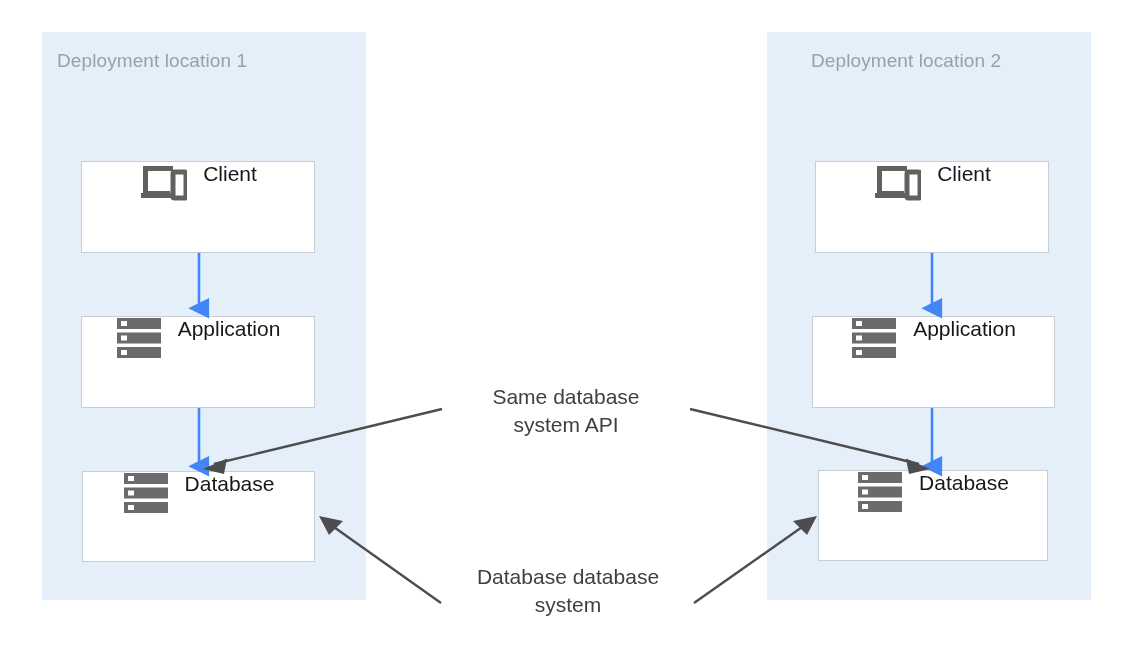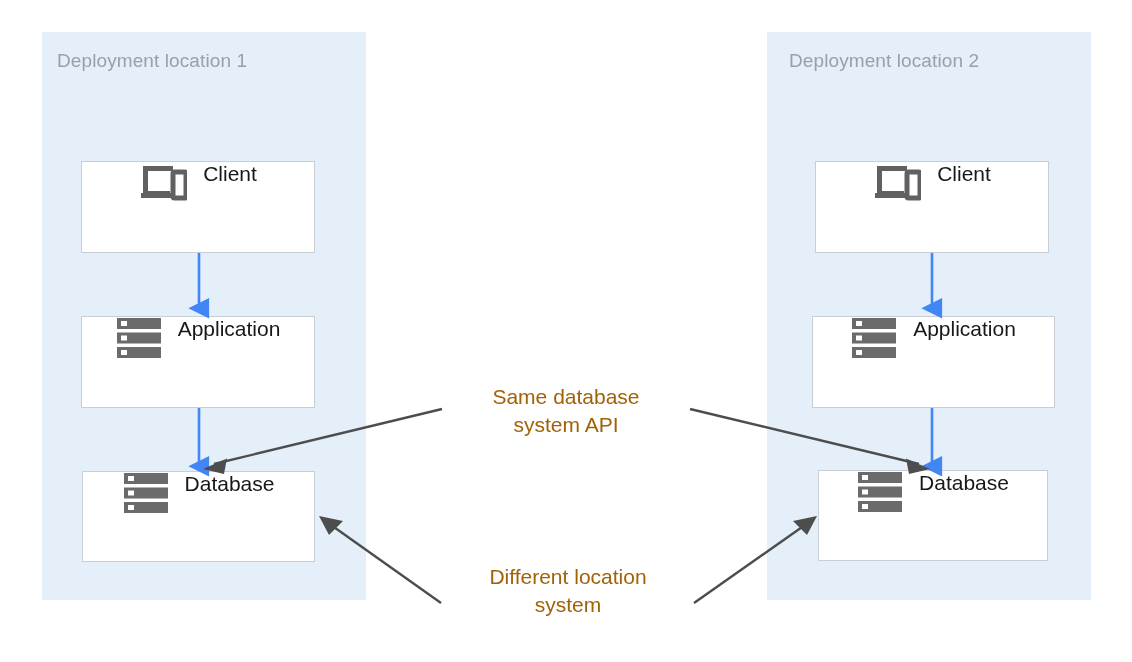--- a/index.html
+++ b/index.html
@@ -45,21 +45,21 @@
     color: #17181a;
     white-space: nowrap;
   }
   .icon {
     display: block;
     flex: 0 0 auto;
   }
   .annotation {
     position: absolute;
     font-size: 21px;
-    color: #a16207;
+    color: #404040;
     text-align: center;
     line-height: 1.32;
     white-space: pre-line;
   }
   svg.overlay {
     position: absolute;
     left: 0;
     top: 0;
     width: 1132px;
     height: 662px;
@@ -107,21 +107,21 @@
         <rect x="1" y="15.5" width="44" height="11" fill="#6b6b6b"></rect>
         <rect x="5" y="18.5" width="6" height="5" fill="#ffffff"></rect>
         <rect x="1" y="30" width="44" height="11" fill="#6b6b6b"></rect>
         <rect x="5" y="33" width="6" height="5" fill="#ffffff"></rect>
       </svg>
     </span>
     <span class="node-label">Database</span>
   </div>
 
   <div class="zone" style="left:767px; top:32px; width:324px; height:568px;"></div>
-  <div class="zone-label" style="left:789px; top:50px;">Deployment location 2</div>
+  <div class="zone-label" style="left:811px; top:50px;">Deployment location 2</div>
 
   <div class="node" style="left:815px; top:161px; width:234px; height:92px;">
     <span class="icon">
       <svg width="48" height="40" viewBox="0 0 48 40" aria-hidden="true">
         <path fill="#616161" d="M4 4 h30 v5 H9 v20 h22 v5 H4 Z"></path>
         <rect x="2" y="31" width="30" height="5" fill="#616161"></rect>
         <rect x="34" y="10" width="13" height="26" rx="1.5" fill="none" stroke="#616161" stroke-width="5"></rect>
       </svg>
     </span>
     <span class="node-label">Client</span>
@@ -191,16 +191,16 @@
     </g>
     <g>
       <line x1="694" y1="603" x2="805" y2="525" stroke="#4d4d4d" stroke-width="2.4"></line>
       <path d="M817,516 L793,521 L807,535 Z" fill="#4d4d4d"></path>
     </g>
   </svg>
 
   <div class="annotation" style="left:452px; top:383px; width:228px;">Same database
 system API</div>
 
-  <div class="annotation" style="left:443px; top:563px; width:250px;">Different location
+  <div class="annotation" style="left:443px; top:563px; width:250px;">Database database
 system</div>
 
 </div>
 
 </body></html>

